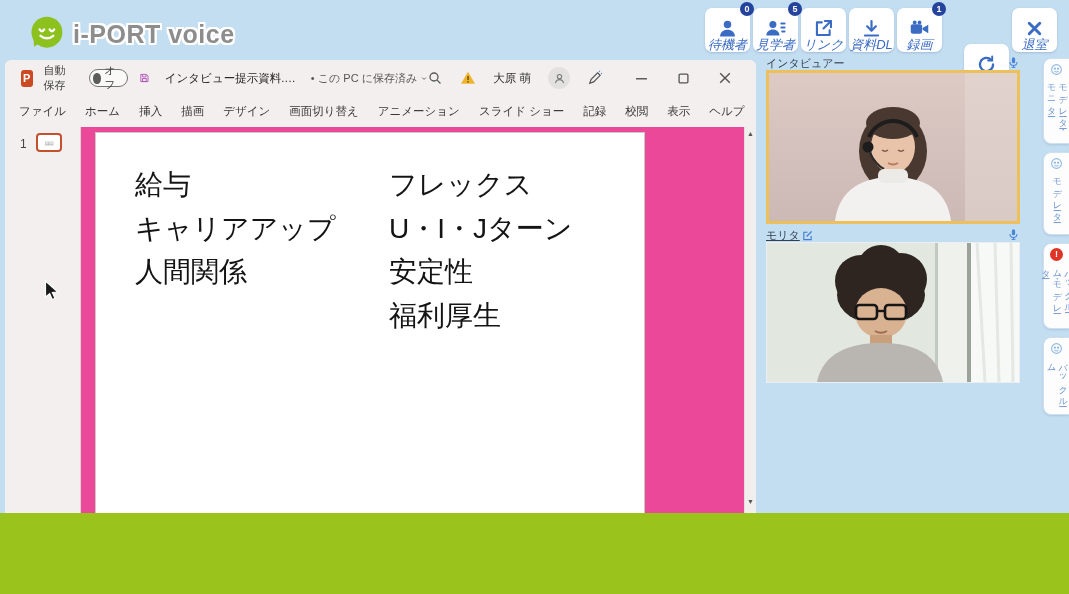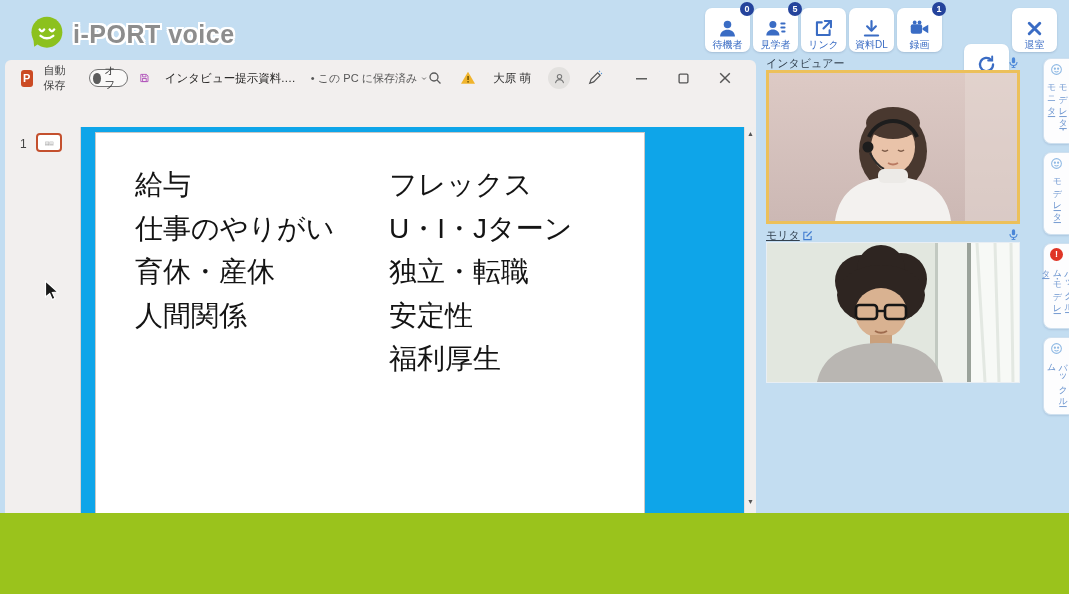--- a/index.html
+++ b/index.html
@@ -10,21 +10,21 @@
   .hdr{position:absolute;left:0;top:0;width:100%;height:56px;}
   .logo{position:absolute;left:26px;top:7px;display:flex;align-items:center;gap:7px;margin-top:7px;}
   .logo-bubble{width:40px;height:40px;}
   .logo-text{font-size:25px;font-weight:bold;color:#8d8d8d;letter-spacing:.5px;
     text-shadow:-2px -2px 0 #fff,2px -2px 0 #fff,-2px 2px 0 #fff,2px 2px 0 #fff,0 -2px 0 #fff,0 2px 0 #fff,-2px 0 0 #fff,2px 0 0 #fff;}
   .hdr-btns{position:absolute;right:12px;top:8px;display:flex;align-items:flex-start;}
   .hbtn{position:relative;width:45px;height:44px;background:#fff;border:none;border-radius:7px;
     display:flex;flex-direction:column;align-items:center;justify-content:flex-end;padding:3px 0 3px 0;
     color:#3a6cc4;box-shadow:0 1px 2px rgba(70,100,140,.25);margin-left:3px;cursor:pointer;}
   .hbtn svg{width:21px;height:21px;margin-bottom:1px;}
-  .hlabel{font-size:10px;line-height:9px;}
+  .hlabel{font-size:13px;line-height:9px;font-style:italic;}
   .hbadge{position:absolute;top:-6px;right:-4px;min-width:14px;height:14px;padding:0 2px;border-radius:8px;
     background:#24439c;color:#fff;font-size:9px;line-height:14px;text-align:center;font-weight:bold;}
   .grp-gap{margin-left:22px !important;margin-top:36px;}
 
   
   .ppt{position:absolute;left:5px;top:60px;width:751px;height:453px;background:#f2efee;border-radius:6px 6px 0 0;overflow:hidden;}
   .ttl{position:absolute;left:0;top:0;width:100%;height:36px;display:flex;align-items:center;padding:0 10px 0 16px;color:#3b3a39;}
   .ppt-icon{width:17px;height:17px;background:#cb4a23;border-radius:3px;color:#fff;font-size:11px;font-weight:bold;
     display:flex;align-items:center;justify-content:center;}
   .autosave{font-size:11px;margin-left:11px;color:#444;}
@@ -43,21 +43,21 @@
   .wbtn{width:42px;height:30px;display:flex;align-items:center;justify-content:center;cursor:pointer;}
 
   .ribbon{position:absolute;left:0;top:36px;width:100%;height:31px;display:flex;align-items:center;padding:0 8px 0 14px;}
   .rtab{font-size:11.5px;color:#373737;margin-right:19px;white-space:nowrap;cursor:pointer;}
 
   .work{position:absolute;left:0;top:67px;width:100%;height:386px;display:flex;}
   .thumbs{width:76px;height:100%;background:#f2efee;border-right:1px solid #d8d4d2;position:relative;}
   .snum{position:absolute;left:15px;top:10px;font-size:12px;color:#444;}
   .sthumb{position:absolute;left:31px;top:6px;width:26px;height:19px;background:#fff;border:2px solid #c4502e;border-radius:4px;
     display:flex;align-items:center;justify-content:center;font-size:5px;color:#999;letter-spacing:-.5px;cursor:pointer;}
-  .canvas{flex:1;height:100%;background:#0ea5e9;position:relative;overflow:hidden;}
+  .canvas{flex:1;height:100%;background:#ec4899;position:relative;overflow:hidden;}
   .slide{position:absolute;left:14px;top:5px;width:550px;height:520px;background:#fff;border:1px solid #cbc8c6;}
   .scol{position:absolute;top:30px;font-size:28px;color:#141414;line-height:43.5px;white-space:nowrap;font-weight:500;}
   .scolL{left:39px;}
   .scolR{left:293px;}
   .vscroll{width:12px;height:100%;background:#f1efee;border-left:1px solid #e2dfdd;position:relative;}
   .sarr{position:absolute;left:0;width:100%;text-align:center;font-size:7px;color:#555;}
   .sarr.up{top:3px;} .sarr.dn{bottom:8px;}
 
   
   .videos{position:absolute;left:766px;top:56px;width:254px;}
@@ -220,38 +220,51 @@
             </span>
           <span class="wbtn">
               <svg width="12" height="12" viewBox="0 0 10 10" stroke="#555" stroke-width="1.2">
                 <path d="M1 1l8 8M9 1L1 9"></path>
               </svg>
             </span>
         </span>
       </div>
     </div>
 
+    <div class="ribbon">
+      <span class="rtab">ファイル</span>
+      <span class="rtab">ホーム</span>
+      <span class="rtab">挿入</span>
+      <span class="rtab">描画</span>
+      <span class="rtab">デザイン</span>
+      <span class="rtab">画面切り替え</span>
+      <span class="rtab">アニメーション</span>
+      <span class="rtab">スライド ショー</span>
+      <span class="rtab">記録</span>
+      <span class="rtab">校閲</span>
+      <span class="rtab">表示</span>
+      <span class="rtab">ヘルプ</span>
+
+    </div>
 
     <div class="work">
       <div class="thumbs">
         <span class="snum">1</span>
         <span class="sthumb">▤▤</span>
       </div>
       <div class="canvas">
         <div class="slide">
           <div class="scol scolL">
             <div>給与</div>
-            <div>仕事のやりがい</div>
-            <div>育休・産休</div>
+            <div>キャリアアップ</div>
             <div>人間関係</div>
           </div>
           <div class="scol scolR">
             <div>フレックス</div>
             <div>U・I・Jターン</div>
-            <div>独立・転職</div>
             <div>安定性</div>
             <div>福利厚生</div>
           </div>
         </div>
       </div>
       <div class="vscroll">
         <span class="sarr up">▲</span>
         <span class="sarr dn">▼</span>
       </div>
     </div>

